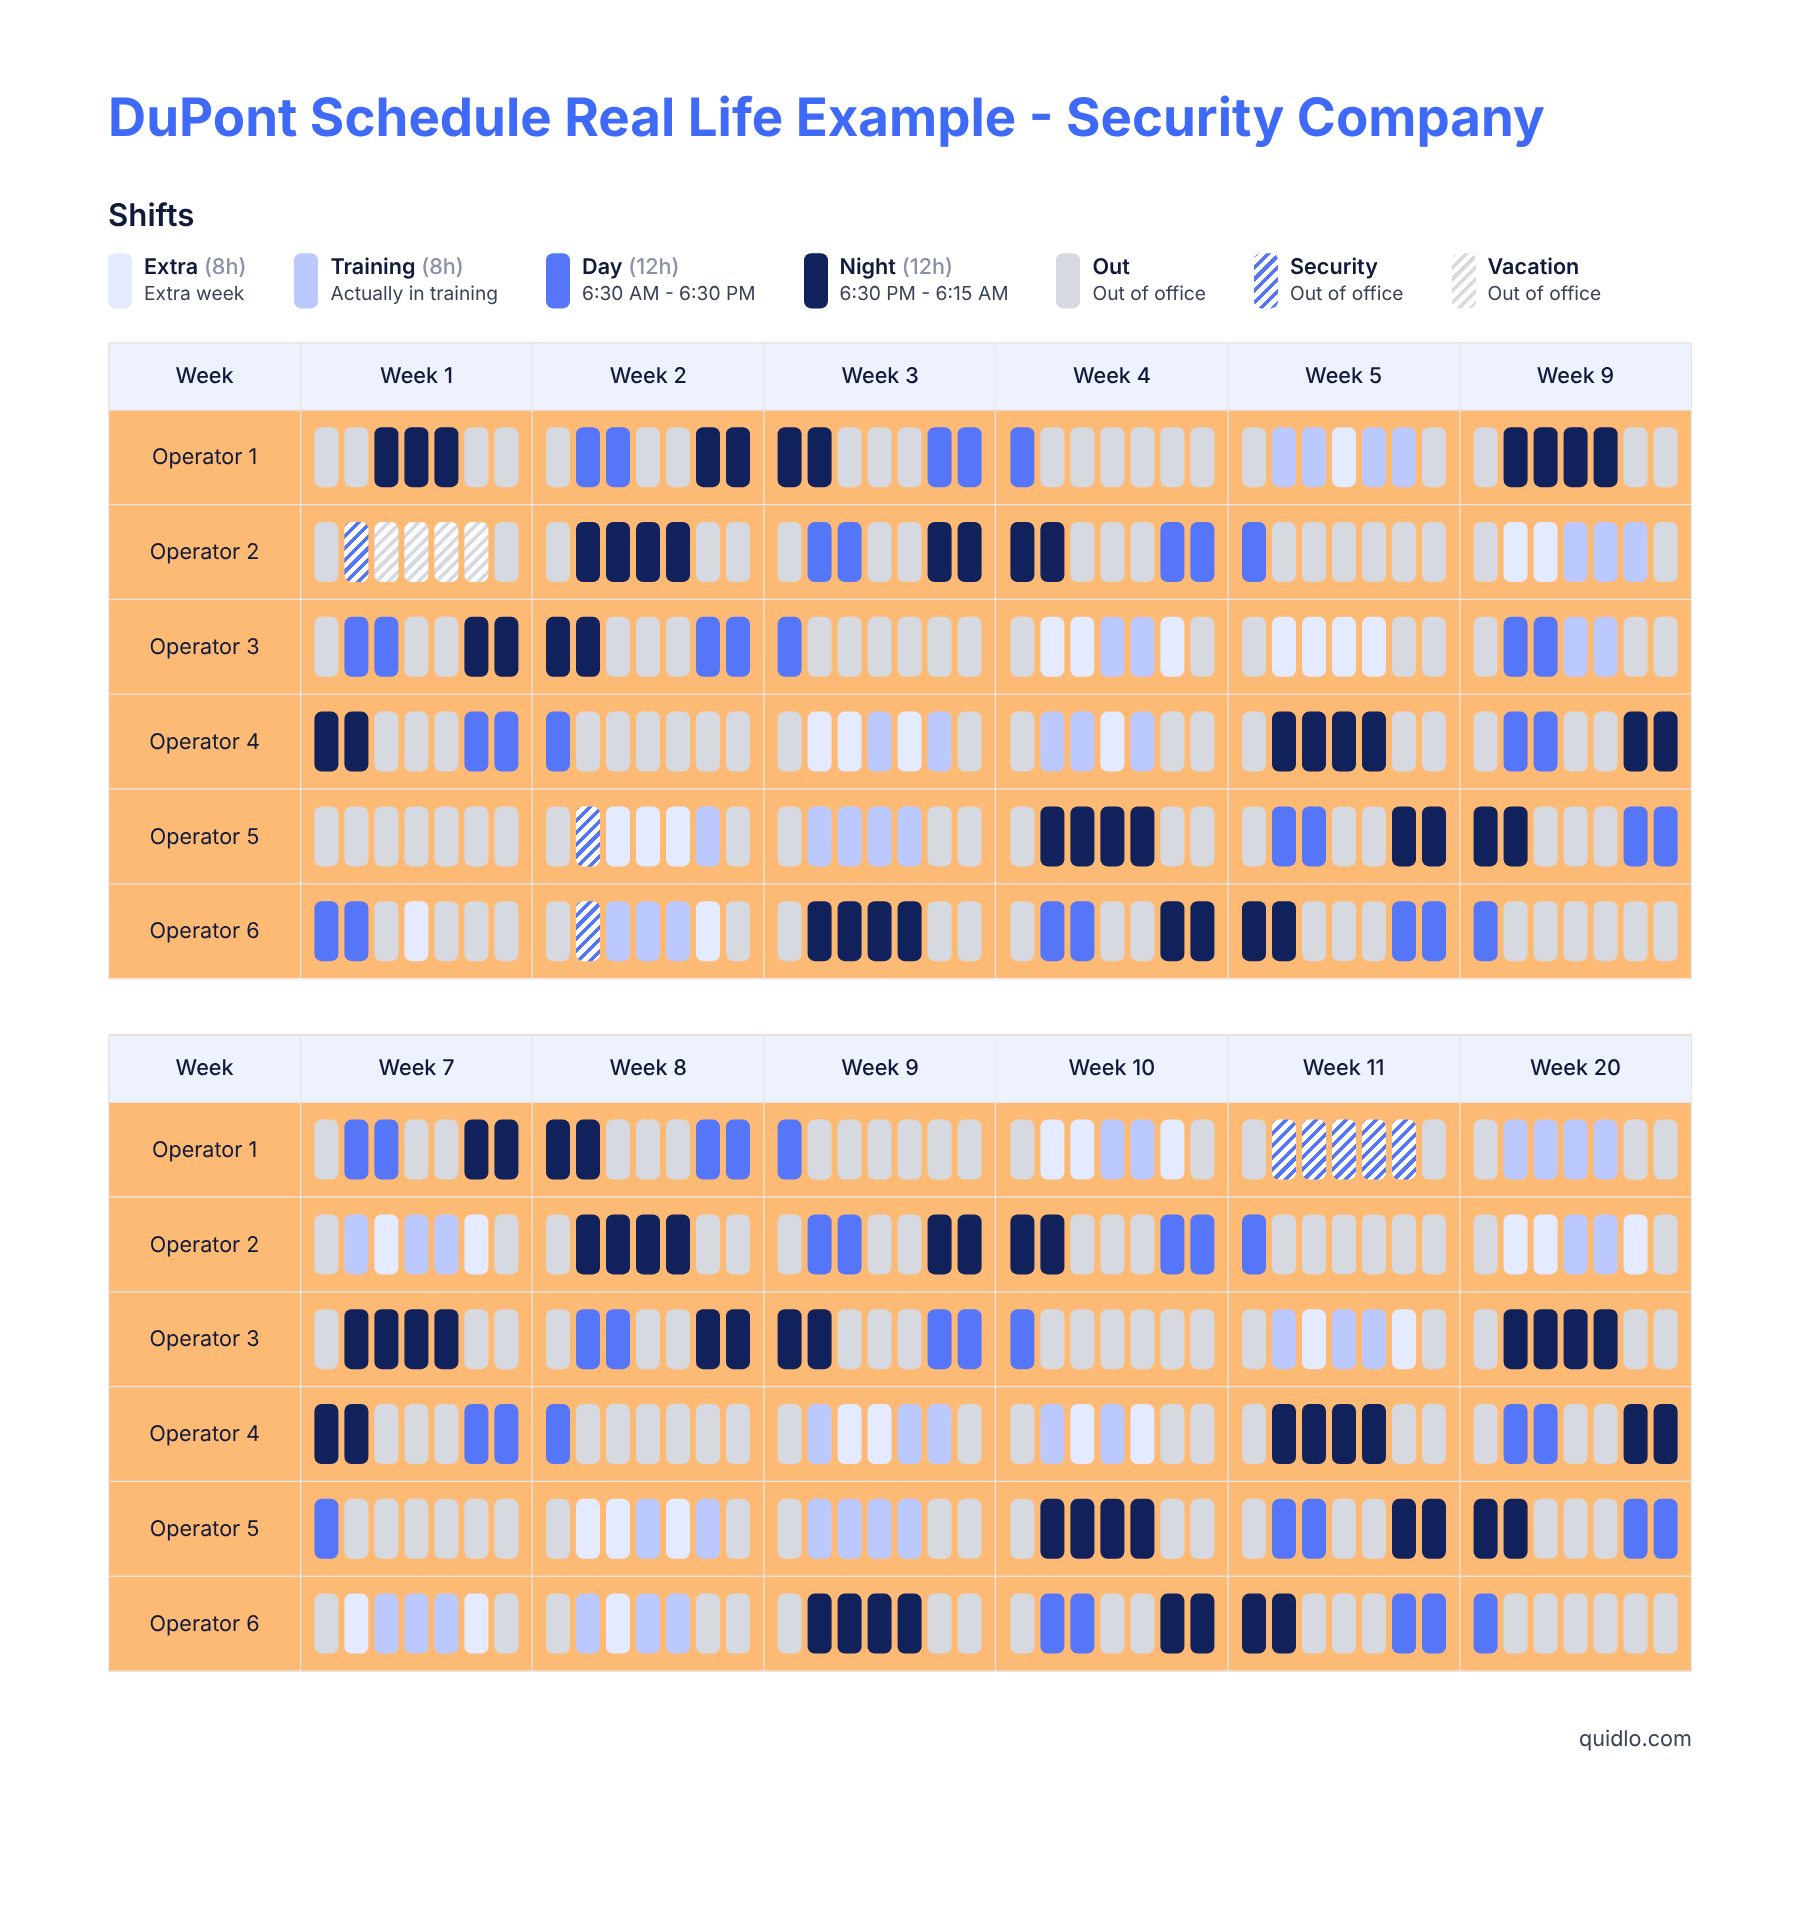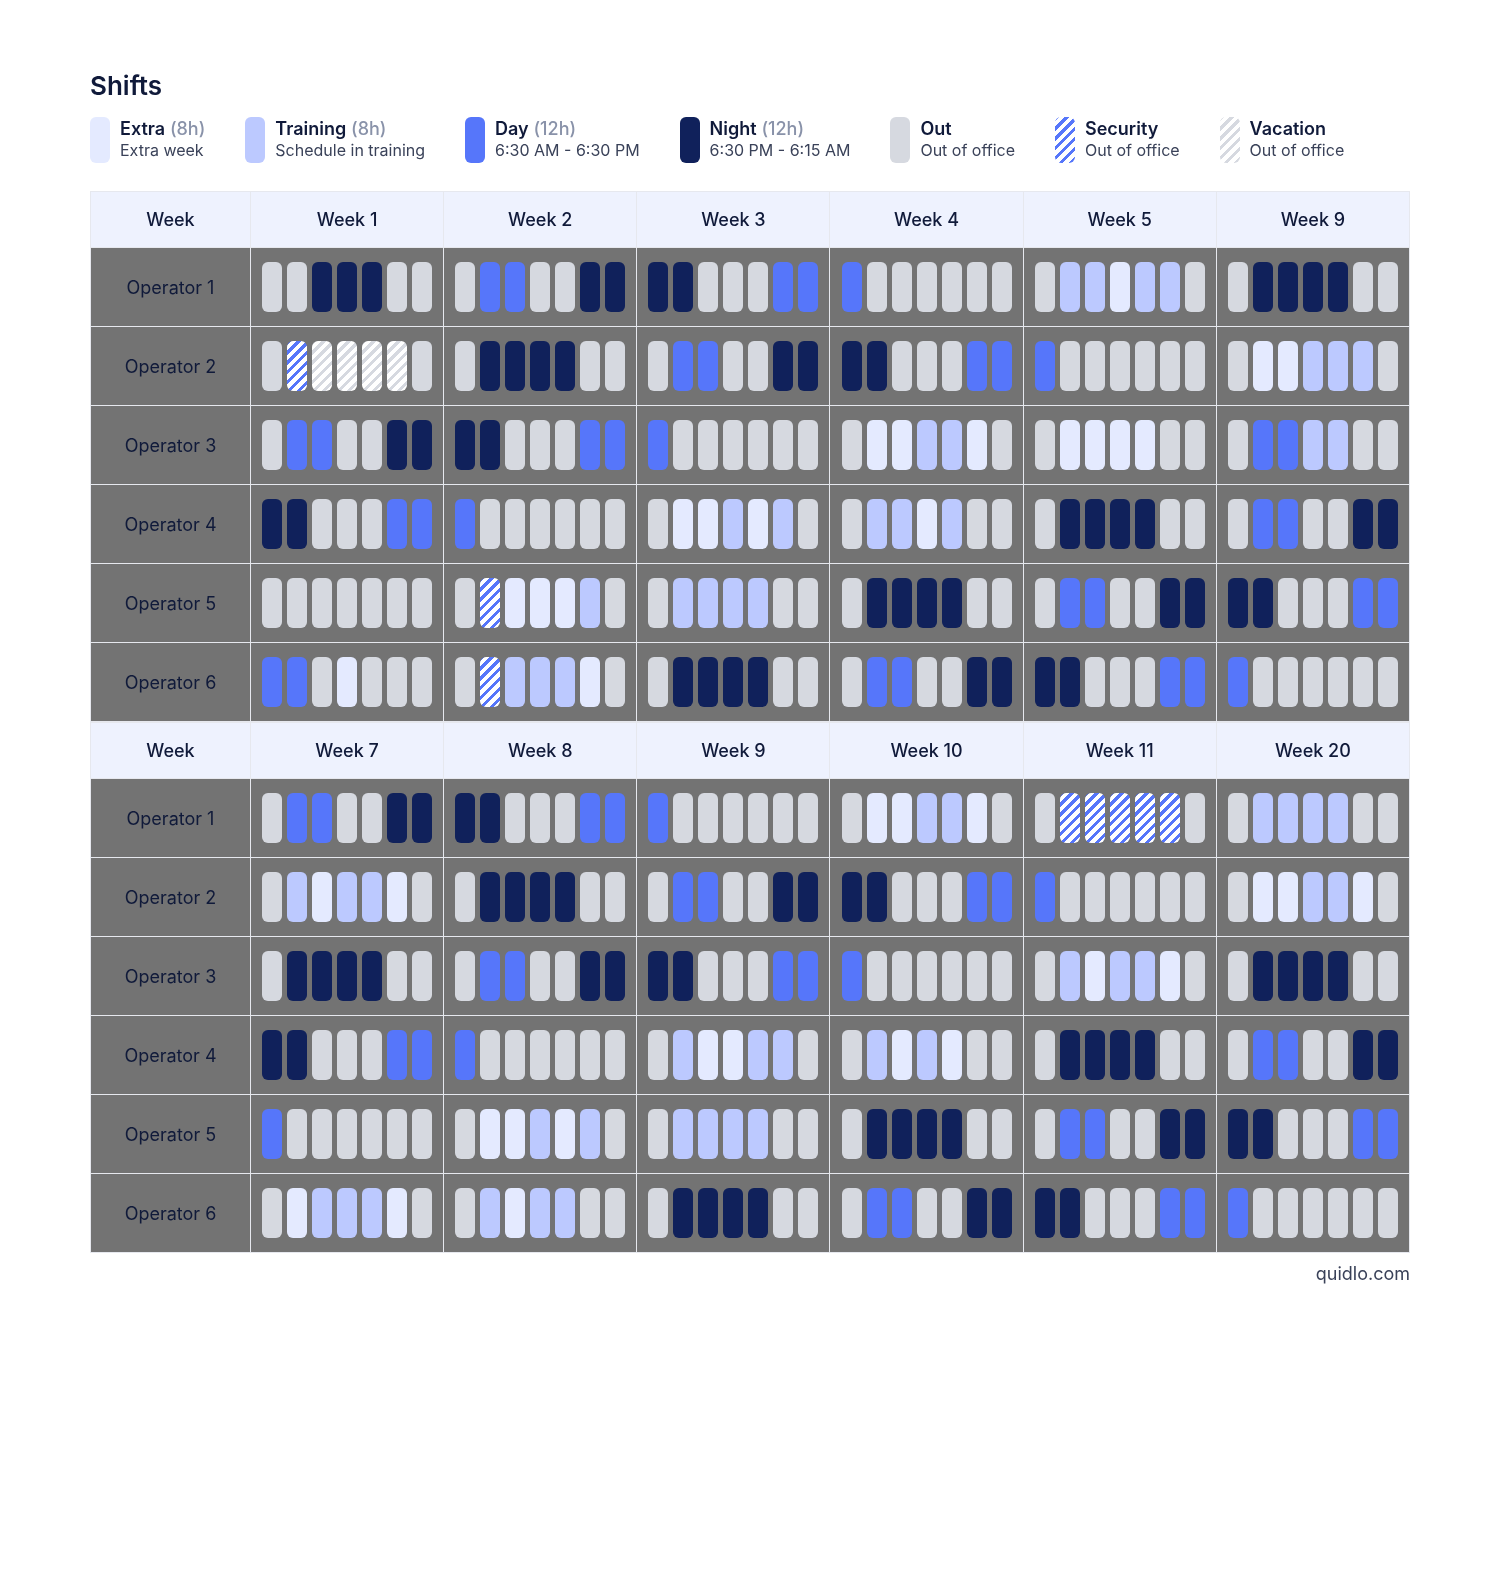--- a/index.html
+++ b/index.html
@@ -68,21 +68,22 @@
   .c-day      { background: var(--day); }
   .c-night    { background: var(--night); }
   .c-out      { background: var(--out); }
   .c-holiday  { background: repeating-linear-gradient(135deg, var(--day) 0 3px, #fff 3px 7px); }
   .c-vacation { background: repeating-linear-gradient(135deg, var(--out) 0 3px, #fff 3px 7px); }
 
   table.schedule {
     width: 100%;
     border-collapse: collapse;
     table-layout: fixed;
-    background: #737373;
+    margin-bottom: 46px;
+    background: #fdba74;
   }
   table.schedule th,
   table.schedule td {
     border: 1px solid var(--border);
     text-align: center;
     vertical-align: middle;
     padding: 0;
   }
   table.schedule th {
     background: var(--headerbg);
@@ -116,35 +117,36 @@
     text-align: right;
     color: var(--body);
     font-size: 18px;
     margin-top: 10px;
   }
 </style>
 </head>
 <body>
 
 <div class="page">
+  <h1 class="title">DuPont Schedule Real Life Example - Security Company</h1>
 
   <div class="legend-heading">Shifts</div>
   <div class="legend" id="legend">
       <div class="legend-item">
         <div class="swatch c-extra"></div>
         <div class="legend-text">
           <div><span class="legend-name">Extra</span><span class="legend-dur"> (8h)</span></div>
           <div class="legend-sub">Extra week</div>
         </div>
       </div>
       <div class="legend-item">
         <div class="swatch c-training"></div>
         <div class="legend-text">
           <div><span class="legend-name">Training</span><span class="legend-dur"> (8h)</span></div>
-          <div class="legend-sub">Schedule in training</div>
+          <div class="legend-sub">Actually in training</div>
         </div>
       </div>
       <div class="legend-item">
         <div class="swatch c-day"></div>
         <div class="legend-text">
           <div><span class="legend-name">Day</span><span class="legend-dur"> (12h)</span></div>
           <div class="legend-sub">6:30 AM - 6:30 PM</div>
         </div>
       </div>
       <div class="legend-item">

